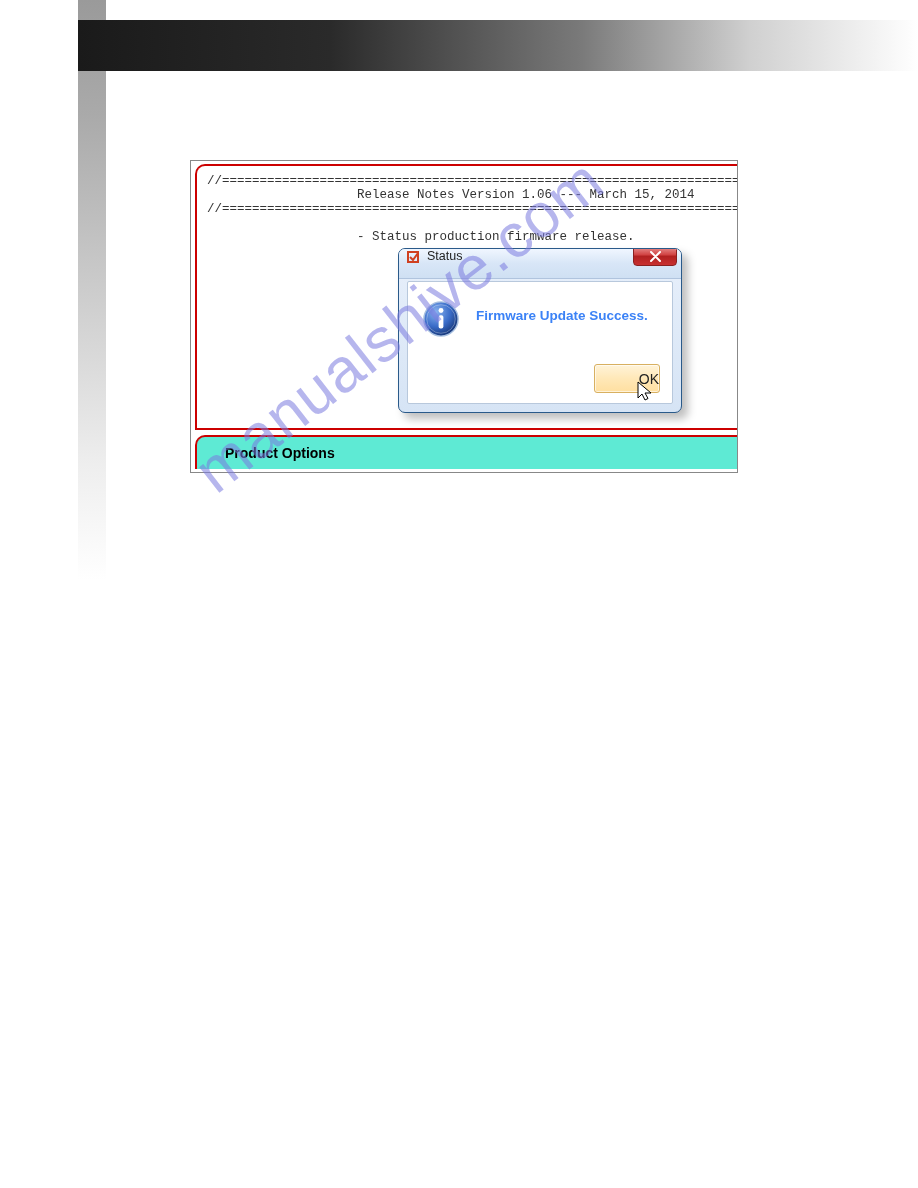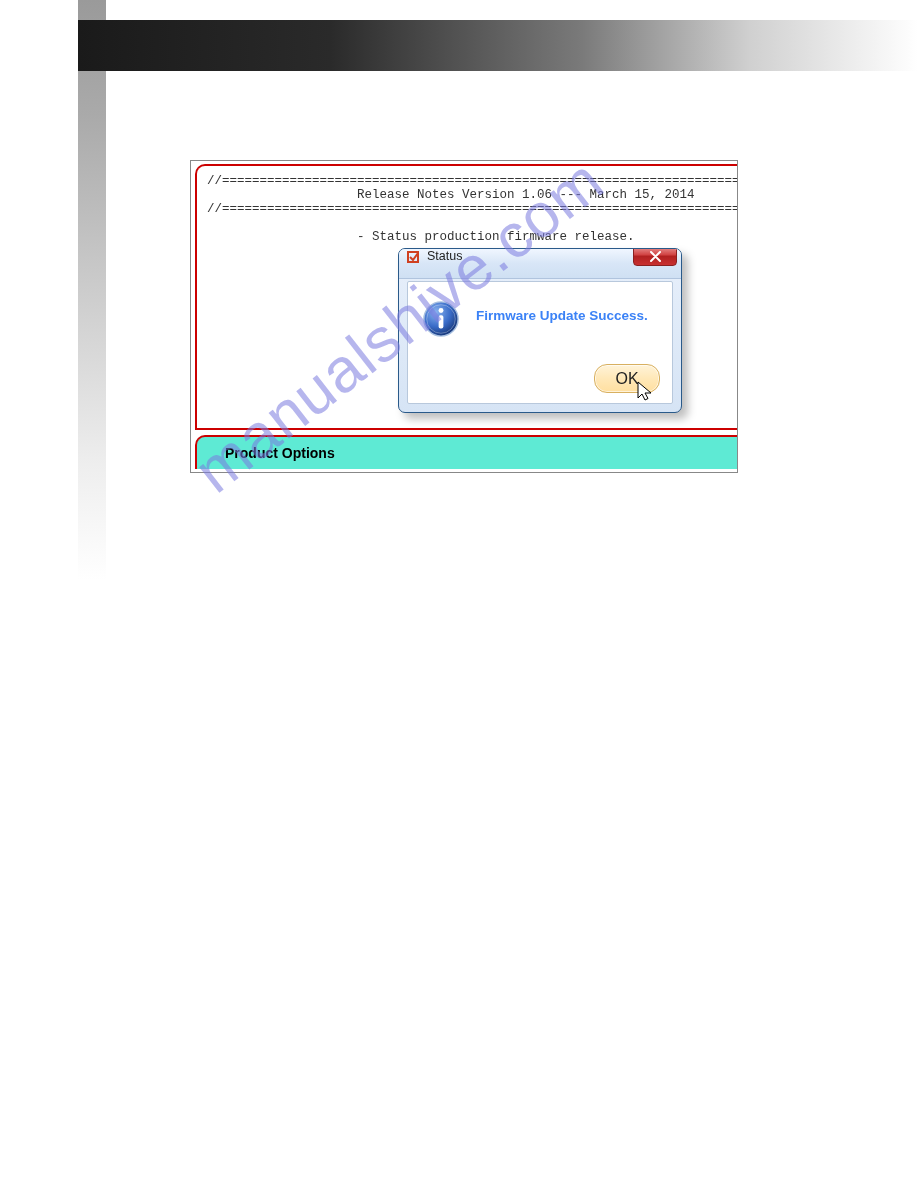--- a/index.html
+++ b/index.html
@@ -16,21 +16,21 @@
     .dialog { position: absolute; top: 0; left: 0; width: 100%; height: 100%; border: 1px solid #2a5a8a; border-radius: 7px; background: linear-gradient(180deg, #e8f0fb 0%, #d6e4f5 100%); overflow: hidden; }
     .dialog-titlebar { height: 30px; background: linear-gradient(180deg, #f0f6ff 0%, #d8e6f7 50%, #cfe0f3 100%); border-bottom: 1px solid #b0c4de; display: flex; align-items: flex-start; padding: 0 6px; position: relative; }
     .dialog-icon { width: 16px; height: 16px; margin-right: 6px; display: flex; align-items: center; justify-content: center; }
     .dialog-title { font-size: 12.5px; color: #222; }
     .close-btn { position: absolute; right: 4px; top: -3px; width: 44px; height: 20px; background: linear-gradient(180deg, #e89090 0%, #d04040 45%, #b02020 50%, #c83030 100%); border: 1px solid #8a2020; border-radius: 0 0 4px 4px; display: flex; align-items: center; justify-content: center; color: #fff; font-weight: bold; box-shadow: inset 0 1px 0 rgba(255,255,255,0.4); cursor: pointer; }
     .close-x { width: 11px; height: 11px; }
     .dialog-body { position: absolute; top: 32px; left: 8px; right: 8px; bottom: 8px; background: #fff; border: 1px solid #b8c8dc; border-radius: 2px; }
     .dialog-msg-row { display: flex; align-items: flex-start; padding: 18px 14px 8px 14px; }
     .info-icon { width: 38px; height: 38px; flex-shrink: 0; margin-right: 16px; }
     .dialog-msg-text { font-size: 13.5px; font-weight: bold; color: #3b82f6; padding-top: 8px; }
-    .ok-btn { position: absolute; right: 12px; bottom: 10px; width: 66px; height: 29px; background: linear-gradient(180deg, #fff3d8 0%, #ffe8b8 50%, #ffdfa0 100%); border: 1px solid #d8b060; border-radius: 13px; font-size: 16px; color: #222; display: flex; align-items: center; justify-content: center; cursor: pointer; box-shadow: inset 0 0 0 1px rgba(255,255,255,0.6); }
+    .ok-btn { position: absolute; right: 12px; bottom: 10px; width: 66px; height: 29px; background: linear-gradient(180deg, #fff3d8 0%, #ffe8b8 50%, #ffdfa0 100%); border: 1px solid #d8b060; border-radius: 3px; font-size: 14px; color: #222; display: flex; align-items: center; justify-content: flex-end; cursor: pointer; box-shadow: inset 0 0 0 1px rgba(255,255,255,0.6); }
     .cursor { position: absolute; top: 380px; left: 636px; width: 20px; height: 24px; pointer-events: none; }
     .watermark { position: absolute; top: 290px; left: 150px; font-size: 62px; color: #7b7be0; opacity: 0.55; transform: rotate(-38deg); transform-origin: center; font-family: Arial, sans-serif; letter-spacing: 1px; pointer-events: none; user-select: none; }
   </style>
 </head>
 <body>
 
 <div class="side-banner"></div>
 <div class="top-banner"></div>
 
 <div class="app-area">

